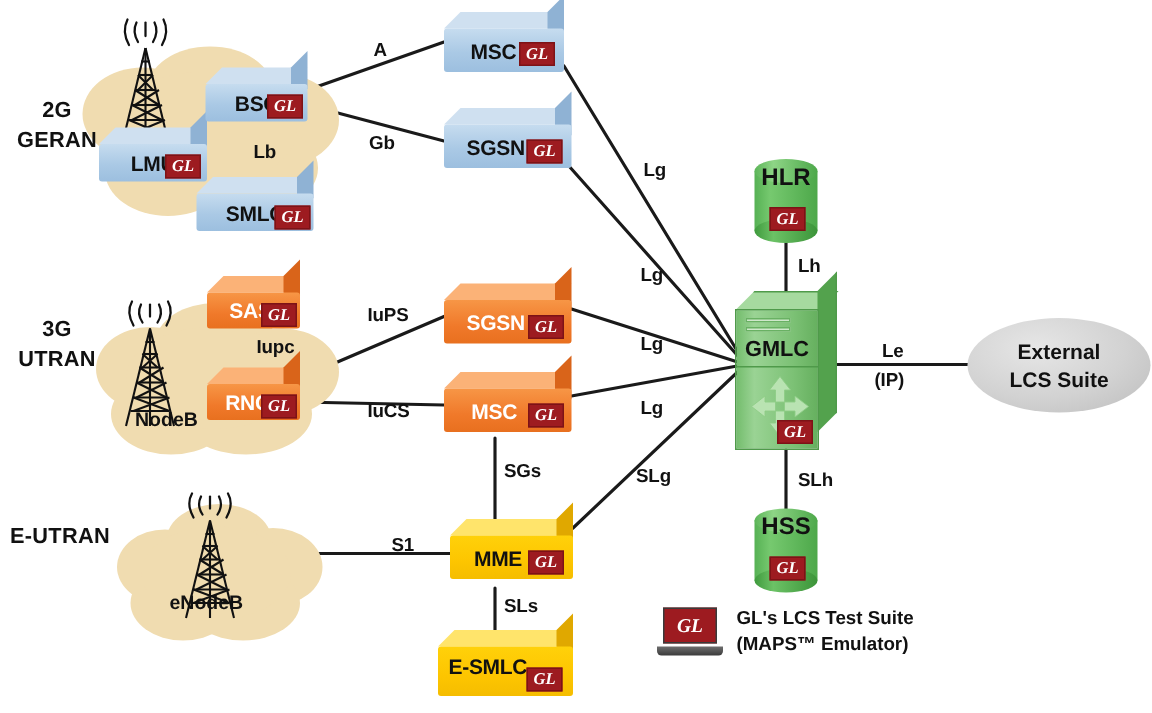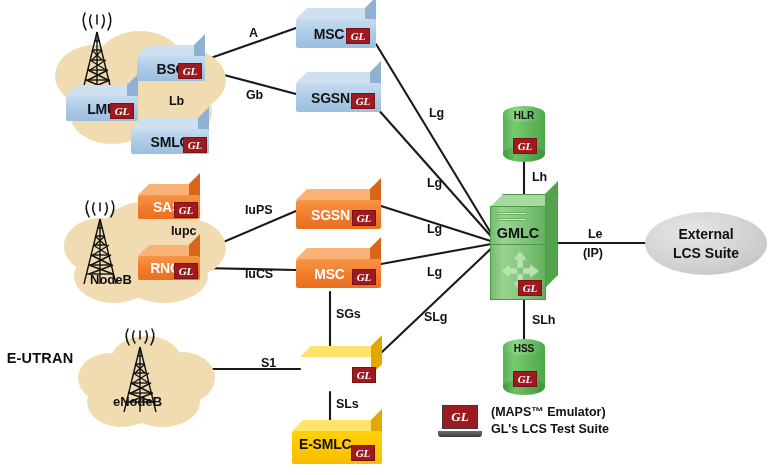--- a/index.html
+++ b/index.html
@@ -51,21 +51,21 @@
 
   
   .cyl{position:absolute;}
   .cyl .body{position:absolute;left:0;top:8px;width:100%;height:calc(100% - 16px);
       background:linear-gradient(90deg,#56b154 0%,#76c96f 25%,#4da84a 100%);}
   .cyl .capT{position:absolute;left:0;top:0;width:100%;height:16px;border-radius:50%;
       background:linear-gradient(90deg,#5cb558 0%,#8ed586 30%,#4da84a 100%);}
   .cyl .capB{position:absolute;left:0;bottom:0;width:100%;height:16px;border-radius:50%;
       background:linear-gradient(90deg,#3f9a3d 0%,#6cc266 30%,#3c9439 100%);}
   .cyl .lbl{position:absolute;left:0;top:4px;width:100%;text-align:center;z-index:5;
-      font-weight:bold;font-size:10px;color:#111;}
+      font-weight:bold;font-size:16px;color:#111;}
 
   
   .tower{position:absolute;}
   .tower .tfront{position:absolute;left:0;bottom:0;width:calc(100% - 12px);
       height:calc(100% - 12px);
       background:linear-gradient(90deg,#74bd6d 0%,#9ad394 22%,#7cc175 70%,#66b05f 100%);
       border:1px solid #4f9a4a;box-sizing:border-box;}
   .tower .ttop{position:absolute;left:0;top:0;width:calc(100% - 12px);height:12px;
       background:#a6da9f;transform:skewX(-45deg);transform-origin:bottom left;
       border-top:1px solid #4f9a4a;}
@@ -256,20 +256,28 @@
         <path d="M21 57 L41 67 M41 57 L21 67"></path>
         <path d="M19 67 L43 76 M43 67 L19 76"></path>
         <path d="M30 21 v65"></path>
       </g>
     </svg>
   </div>
 
   <div class="node-cap" style="left:90px;top:272px;">NodeB</div>
   <div class="node-cap" style="left:113px;top:394px;">eNodeB</div>
 
+  <div class="gen-label" style="left:2px;top:65px;width:72px;">
+    <div>2G</div>
+    <div>GERAN</div>
+  </div>
+  <div class="gen-label" style="left:2px;top:211px;width:72px;">
+    <div>3G</div>
+    <div>UTRAN</div>
+  </div>
   <div class="gen-label" style="left:0px;top:349px;width:80px;">
     <div>E-UTRAN</div>
   </div>
 
   <div class="box3d b-blue" style="left:66px;top:85px;width:72px;height:36px;">
     <div class="top"></div>
     <div class="side"></div>
     <div class="face">
       <span class="txt">LMU</span>
     </div>
@@ -344,20 +352,23 @@
     <div class="side"></div>
     <div class="face">
       <span class="txt" style="margin-right:18px;">MSC</span>
     </div>
     <div class="gl s1" style="right:5px;bottom:3px;">GL</div>
   </div>
 
   <div class="box3d b-yelw" style="left:300px;top:346px;width:82px;height:40px;">
     <div class="top"></div>
     <div class="side"></div>
+    <div class="face">
+      <span class="txt" style="margin-right:18px;">MME</span>
+    </div>
     <div class="gl s1" style="right:6px;bottom:3px;">GL</div>
   </div>
 
   <div class="box3d b-yelw" style="left:292px;top:420px;width:90px;height:44px;">
     <div class="top"></div>
     <div class="side"></div>
     <div class="face">
       <span class="txt" style="position:absolute;left:7px;top:5px;">E-SMLC</span>
     </div>
     <div class="gl s1" style="right:7px;bottom:3px;">GL</div>
@@ -426,18 +437,18 @@
   <div class="link-lbl" style="left:583px;top:246px;">(IP)</div>
 
   <div class="legend" style="left:438px;top:404px;">
     <div class="laptop">
       <div class="screen">
         <span>GL</span>
       </div>
       <div class="base"></div>
     </div>
     <div class="ltxt">
+      <div>GL's LCS Test Suite</div>
       <div>(MAPS™ Emulator)</div>
-      <div>GL's LCS Test Suite</div>
     </div>
   </div>
 
 </div>
 
 </body></html>

